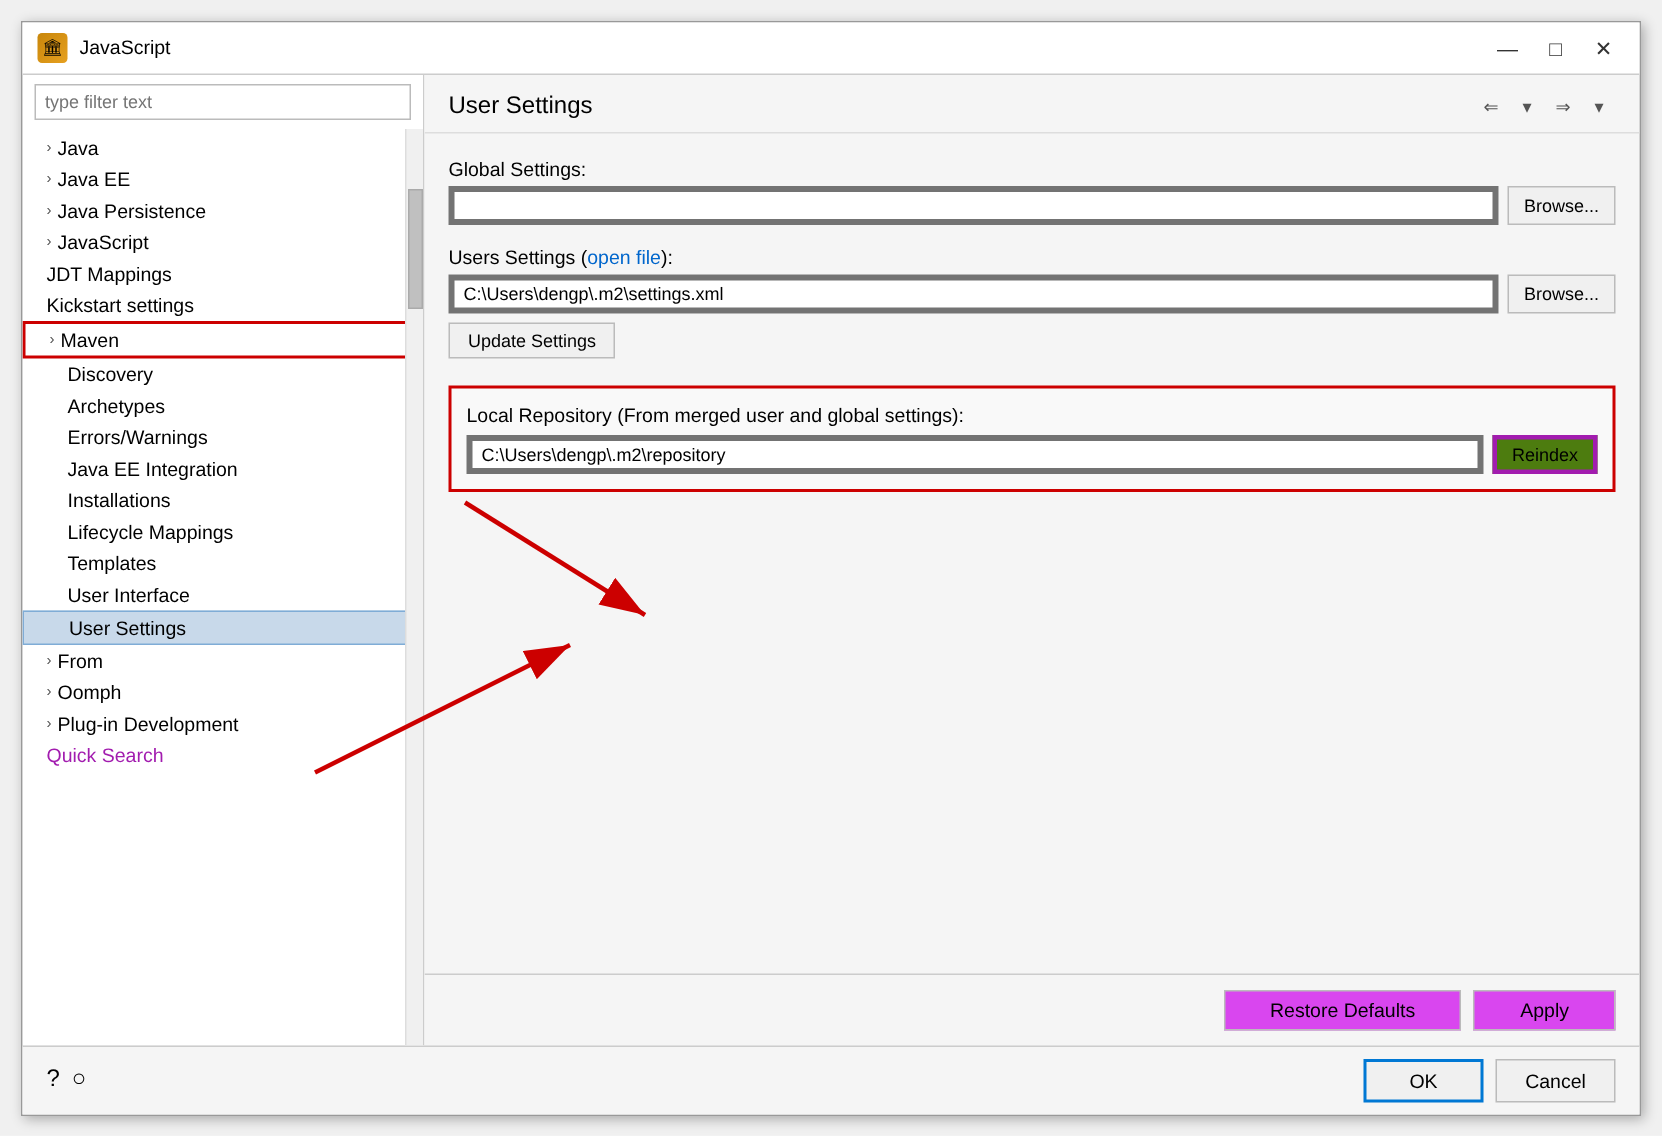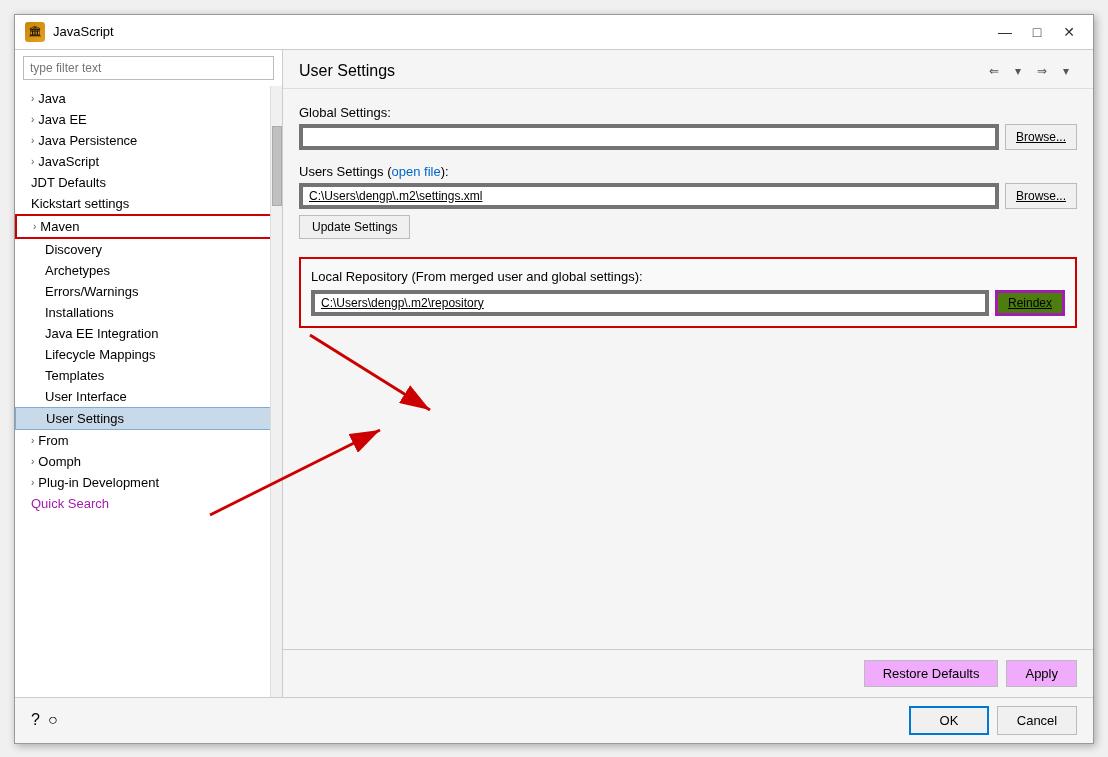--- a/index.html
+++ b/index.html
@@ -178,21 +178,20 @@
       color: #000;
     }
     .form-label a {
       color: #0066cc;
       text-decoration: none;
     }
     .input-row {
       display: flex;
       gap: 6px;
       align-items: flex-start;
-      text-decoration: underline;
     }
     .text-input {
       flex: 1;
       padding: 4px 6px;
       border: 4px solid #737373;
       background: #ffffff;
       font-size: 12px;
       outline: none;
       height: 26px;
     }
@@ -239,22 +238,22 @@
       justify-content: space-between;
       align-items: center;
       background: #f5f5f5;
       flex-shrink: 0;
     }
     .footer-right {
       display: flex;
       gap: 8px;
     }
     .footer-btn {
-      padding: 5px 18px;
-      background: #f0abfc;
+      padding: 5px 30px;
+      background: #d946ef;
       border: 1px solid #bbb;
       cursor: pointer;
       font-size: 13px;
     }
     .bottom-bar {
       padding: 8px 16px;
       border-top: 1px solid #ccc;
       display: flex;
       justify-content: flex-end;
       gap: 8px;
@@ -346,44 +345,44 @@
             </li>
             <li class="sidebar-item">
               <span class="arrow">›</span>
               <span>Java Persistence</span>
             </li>
             <li class="sidebar-item">
               <span class="arrow">›</span>
               <span>JavaScript</span>
             </li>
             <li class="sidebar-item">
-              <span>JDT Defaults</span>
+              <span>JDT Mappings</span>
             </li>
             <li class="sidebar-item">
               <span>Kickstart settings</span>
             </li>
 
             <li class="sidebar-item maven-highlighted">
               <span class="arrow">›</span>
               <span>Maven</span>
             </li>
             <li class="sidebar-item indented">
               <span>Discovery</span>
             </li>
             <li class="sidebar-item indented">
               <span>Archetypes</span>
             </li>
             <li class="sidebar-item indented">
               <span>Errors/Warnings</span>
             </li>
             <li class="sidebar-item indented">
+              <span>Java EE Integration</span>
+            </li>
+            <li class="sidebar-item indented">
               <span>Installations</span>
-            </li>
-            <li class="sidebar-item indented">
-              <span>Java EE Integration</span>
             </li>
             <li class="sidebar-item indented">
               <span>Lifecycle Mappings</span>
             </li>
             <li class="sidebar-item indented">
               <span>Templates</span>
             </li>
             <li class="sidebar-item indented">
               <span>User Interface</span>
             </li>

